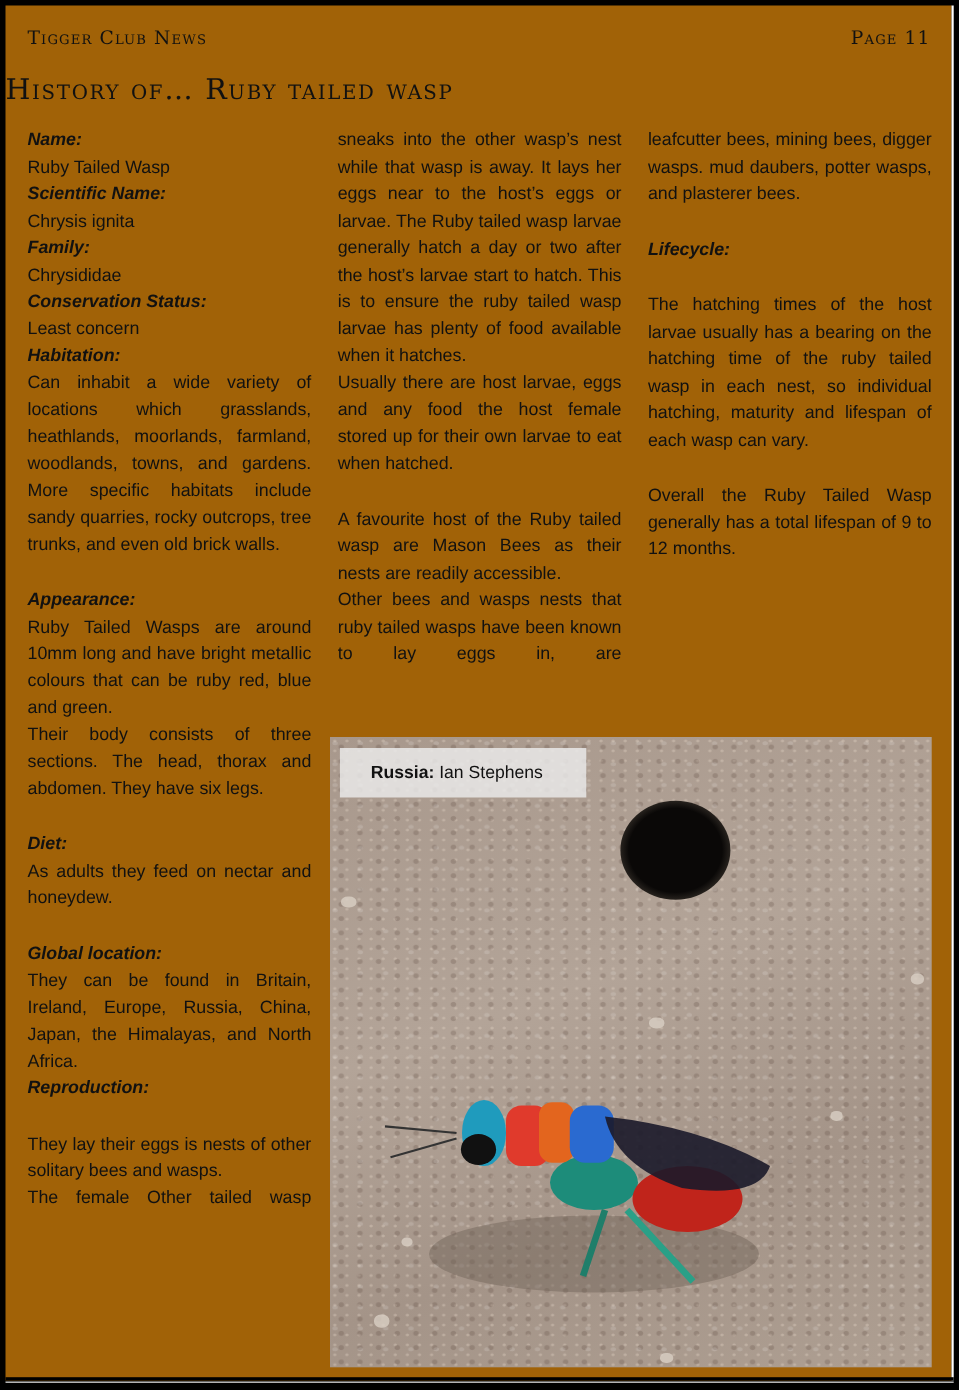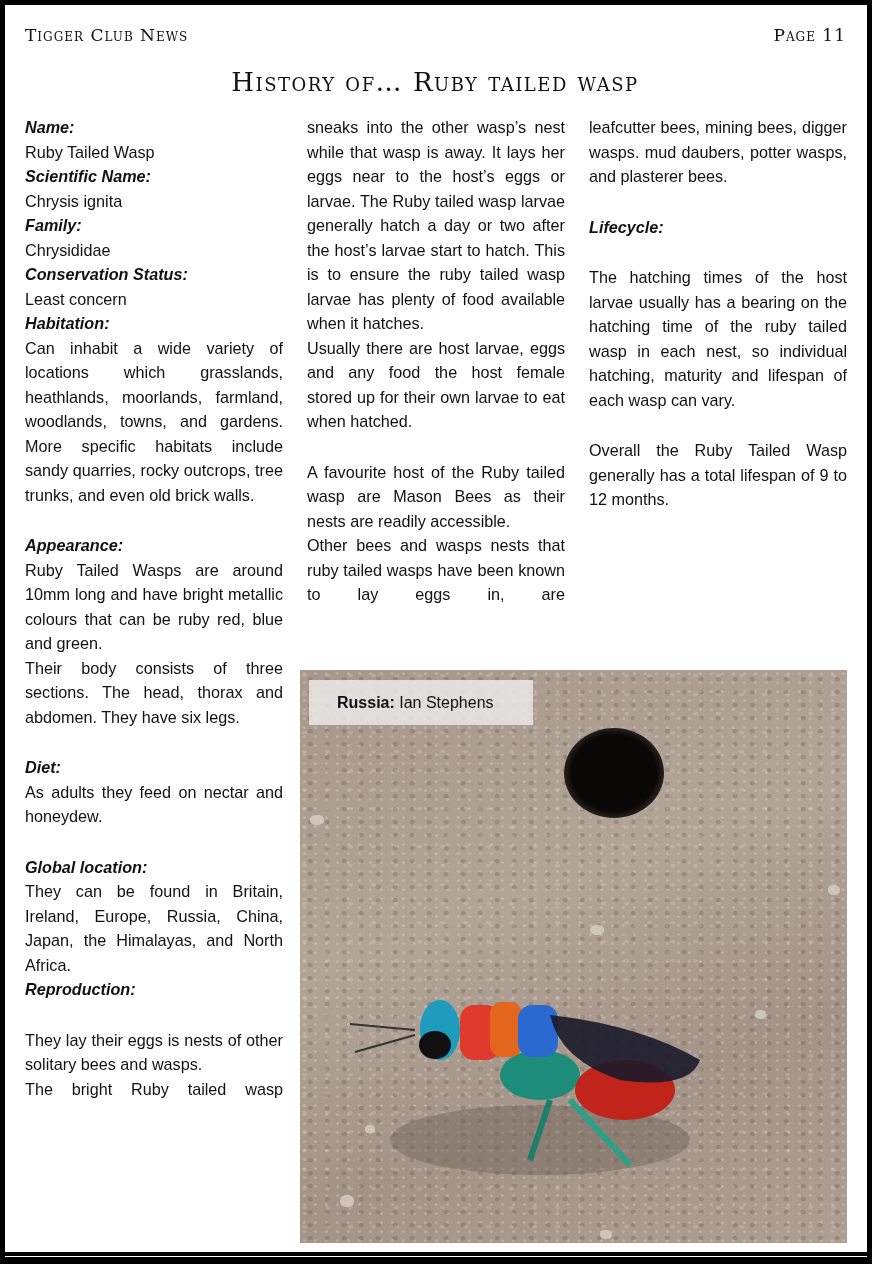--- a/index.html
+++ b/index.html
@@ -1,34 +1,34 @@
 <!DOCTYPE html>
 <html><head>
 <meta charset="utf-8">
 <style>
   html, body { margin: 0; padding: 0; background: #000; }
   body { width: 872px; height: 1264px; position: relative; overflow: hidden; }
   .page {
     position: absolute; left: 5px; top: 5px; width: 860px; height: 1250px;
-    background: #ffffff;
+    background: #a16207;
   }
   .rborder { position: absolute; left: 865px; top: 5px; width: 2px; height: 1250px; background: #fff; }
   .bottom-rule1 { position: absolute; left: 5px; top: 1252px; width: 862px; height: 3px; background: #000; }
   .bottom-rule2 { position: absolute; left: 5px; top: 1256px; width: 862px; height: 1px; background: #fff; }
 
   .hdr-left, .hdr-right {
     position: absolute; top: 20px;
     font-family: "DejaVu Serif", serif; font-variant: small-caps;
     font-size: 17px; letter-spacing: 1px; color: #111;
   }
   .hdr-left { left: 20px; }
   .hdr-right { right: 19px; text-align: center; }
 
   .title {
-    position: absolute; top: 62px; left: 0; width: 860px; text-align: center;
+    position: absolute; top: 62px; left: 0; width: 860px; 
     font-family: "DejaVu Serif", serif; font-variant: small-caps;
     font-size: 26px; letter-spacing: 1.5px; color: #111;
   }
 
   .col {
     position: absolute; top: 110px;
     font-family: "Liberation Sans", sans-serif; font-size: 16.2px;
     line-height: 24.5px; color: #111; text-align: justify;
   }
   .col p { margin: 0; }
@@ -88,21 +88,21 @@
     <p>Their body consists of three sections.  The head, thorax and abdomen. They have six legs.</p>
     <div class="gap"></div>
     <p class="lbl">Diet:</p>
     <p>As adults they feed on nectar and honeydew.</p>
     <div class="gap"></div>
     <p class="lbl">Global location:</p>
     <p>They can be found in Britain, Ireland, Europe, Russia, China, Japan, the Himalayas, and North Africa.</p>
     <p class="lbl">Reproduction:</p>
     <div class="gap"></div>
     <p>They lay their eggs is nests of other solitary bees and wasps.</p>
-    <p style="text-align-last:justify;">The bright Ruby tailed wasp</p>
+    <p style="text-align-last:justify;">The female Other tailed wasp</p>
   </div>
 
   <div class="col c2">
     <p>sneaks into the other wasp’s nest while that wasp is away. It lays her eggs near to the host’s eggs or larvae. The Ruby tailed wasp larvae generally hatch a day or two after the host’s larvae start to hatch. This is to ensure the ruby tailed wasp larvae has plenty of food available when it hatches.</p>
     <p>Usually there are host larvae, eggs and any food the host female stored up for their own larvae to eat when hatched.</p>
     <div class="gap"></div>
     <p>A favourite host of the Ruby tailed wasp are Mason Bees as their nests are readily accessible.</p>
     <p style="text-align-last:justify;">Other bees and wasps nests that ruby tailed wasps have been known to lay eggs in, are</p>
   </div>
 

